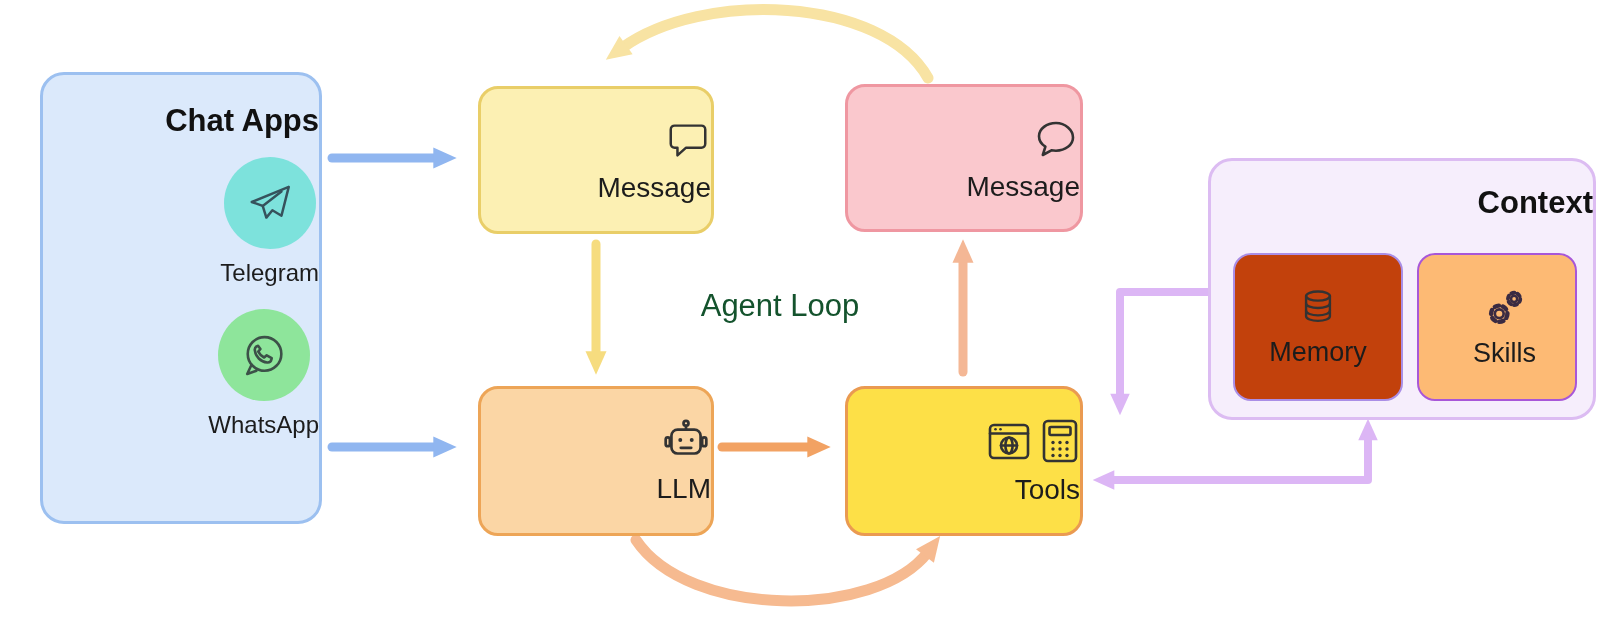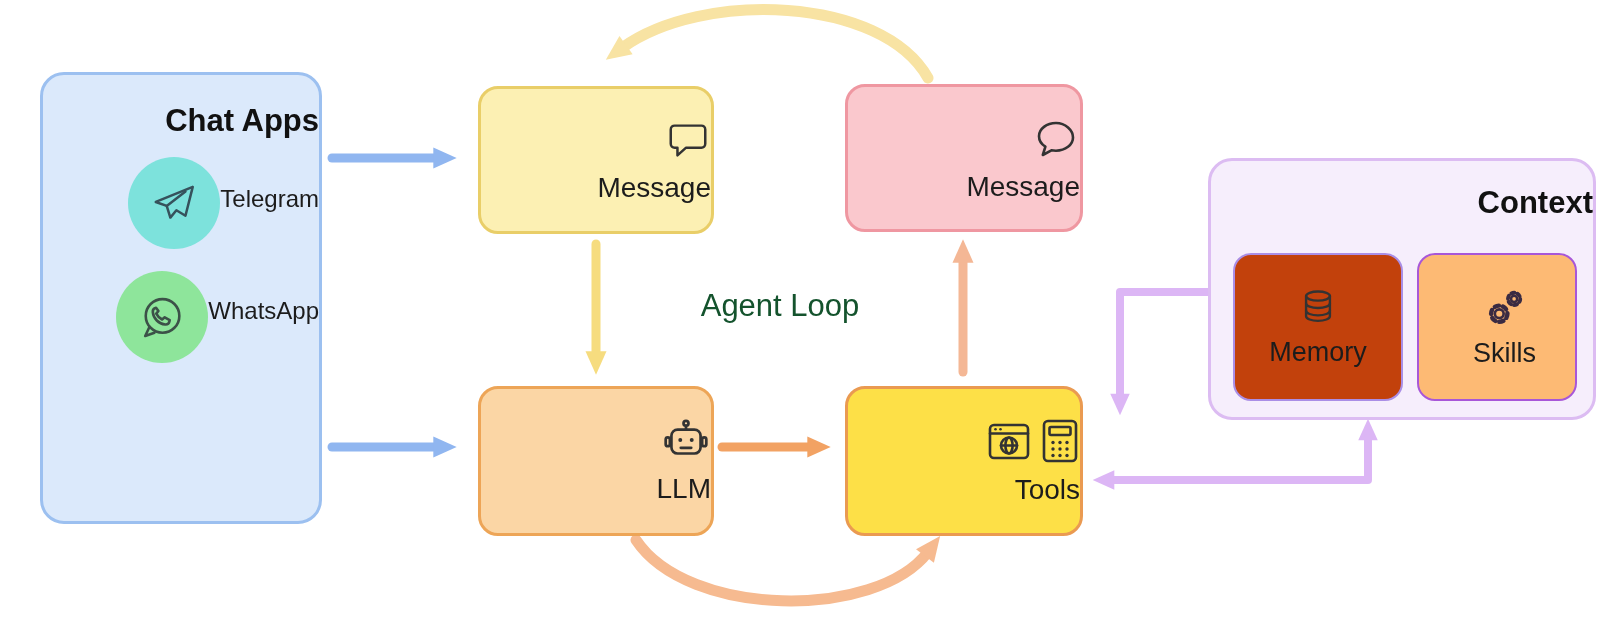--- a/index.html
+++ b/index.html
@@ -16,21 +16,21 @@
   }
   .node { justify-content: center; gap: 9px; border-radius: 20px; }
   .node-label { font-size: 28px; font-weight: 500; color: #1c1c1c; }
   .panel-title { font-size: 31px; font-weight: 600; color: #111; }
 
   
   .chat-apps {
     left: 40px; top: 72px; width: 282px; height: 452px;
     background: #dbe9fb; border: 3px solid #9cc0f0; padding-top: 28px;
   }
-  .chat-item { display: flex; flex-direction: row; align-items: center; }
+  .chat-item { display: flex; flex-direction: column; align-items: center; }
   .chat-circle {
     width: 92px; height: 92px; border-radius: 50%;
     display: flex; align-items: center; justify-content: center;
   }
   .circle-telegram { background: #7de2dc; margin-top: 18px; }
   .circle-whatsapp { background: #8ee59b; margin-top: 22px; }
   .chat-label { font-size: 24px; margin-top: 10px; color: #1c1c1c; }
 
   
   .message { left: 478px; top: 86px;  width: 236px; height: 148px; background: #fcf0b3; border: 3px solid #e9ce68; }

